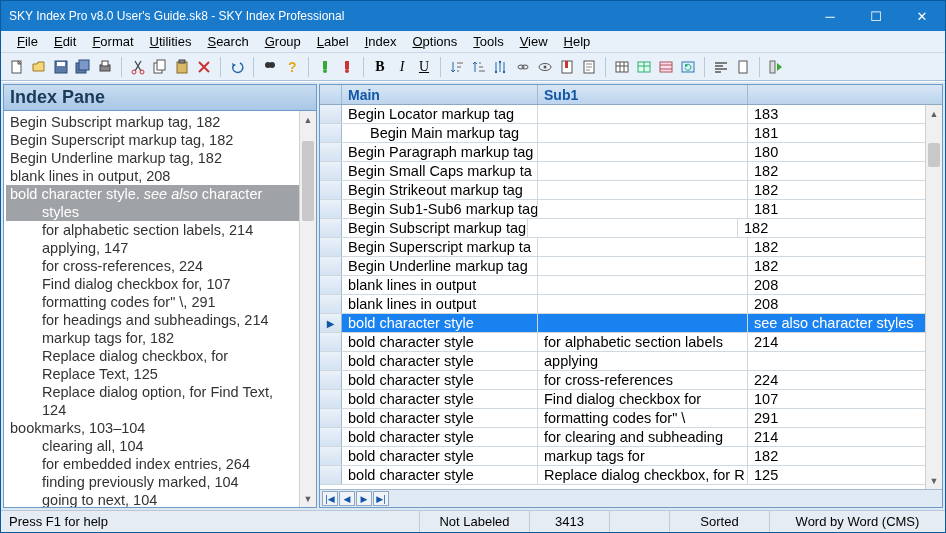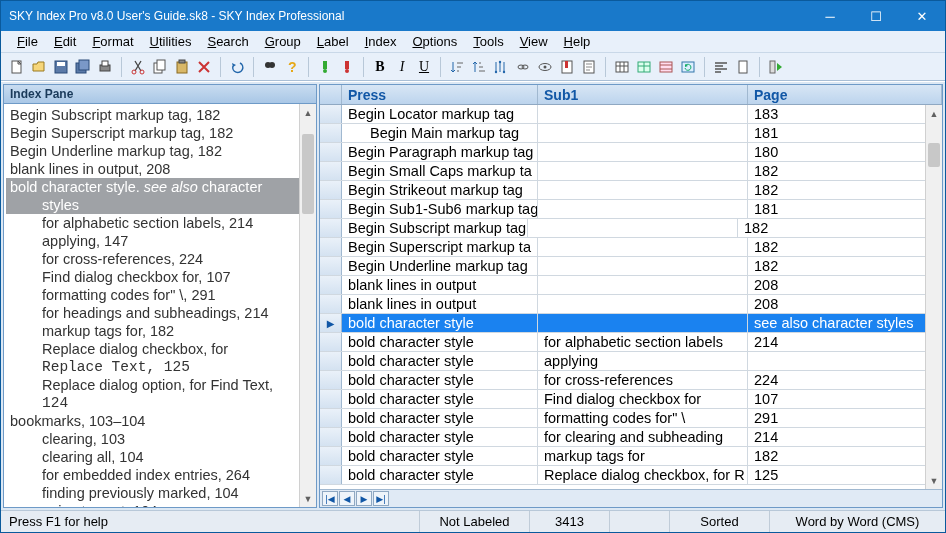--- a/index.html
+++ b/index.html
@@ -10,27 +10,27 @@
 .titlebar .winbtn.close { background: transparent; }
 .menubar { background: #e8f0fa; height: 22px; display: flex; align-items: center; padding: 0 10px; gap: 4px; font-size: 13px; border-bottom: 1px solid #c9d8e8; }
 .menubar .menu { padding: 2px 6px; cursor: default; }
 .menubar .menu .ul { text-decoration: underline; }
 .toolbar { background: #e8f0fa; height: 28px; display: flex; align-items: center; padding: 0 6px; gap: 2px; border-bottom: 1px solid #a9bfd6; font-size: 12px; }
 .toolbar .tb { width: 20px; height: 20px; display: flex; align-items: center; justify-content: center; border: 1px solid transparent; border-radius: 2px; }
 .toolbar .sep { width: 1px; height: 20px; background: #b8c8d8; margin: 0 4px; }
 .toolbar svg { display: block; }
 .workarea { flex: 1; display: flex; background: #dce8f4; overflow: hidden; border-top: 1px solid #fff; }
 .leftpane { width: 314px; display: flex; flex-direction: column; border: 1px solid #6e9ac7; margin: 2px; background: #fff; }
-.paneheader { background: linear-gradient(#c8dcf0, #a9c7e6); font-weight: bold; font-size: 12px; padding: 2px 6px; color: #1a3a5a; border-bottom: 1px solid #6e9ac7; }
+.paneheader { background: linear-gradient(#c8dcf0, #a9c7e6); font-weight: bold; font-size: 18px; padding: 2px 6px; color: #1a3a5a; border-bottom: 1px solid #6e9ac7; }
 .treebody { flex: 1; overflow: hidden; position: relative; font-size: 14.5px; line-height: 18px; padding: 2px 2px; color: #333; }
 .treebody .row { white-space: nowrap; padding: 0 4px; }
 .treebody .row.sel { background: #9fa2a6; color: #fff; }
 .treebody .row.sel .it { font-style: italic; }
 .treebody .ind1 { padding-left: 36px; }
-.treebody .ind2 { padding-left: 36px; font-family: Liberation Mono, monospace; }
+.treebody .ind2 { padding-left: 36px; }
 .treebody .scrollbar { position: absolute; right: 0; top: 0; bottom: 0; width: 17px; background: #f0f0f0; border-left: 1px solid #d0d0d0; }
 .treebody .scrollbar .thumb { position: absolute; left: 2px; right: 2px; top: 30px; height: 80px; background: #c8c8c8; border-radius: 2px; }
 .treebody .scrollbar .arr { position: absolute; left: 0; right: 0; height: 17px; display: flex; align-items: center; justify-content: center; color: #606060; font-size: 9px; }
 .treebody .scrollbar .arr.up { top: 0; } .treebody .scrollbar .arr.down { bottom: 0; }
 .rightpane { flex: 1; display: flex; flex-direction: column; margin: 2px 2px 2px 0; border: 1px solid #6e9ac7; background: #fff; position: relative; }
 .gridheader { display: flex; background: linear-gradient(#d8e6f5, #bcd4ed); border-bottom: 1px solid #8fa8c2; height: 20px; font-size: 14px; font-weight: bold; color: #1157a6; }
 .gridheader .ghcell { border-right: 1px solid #a0b8d0; padding: 1px 6px; display: flex; align-items: center; }
 .gridbody { flex: 1; overflow: hidden; position: relative; font-size: 14.5px; }
 .gridbody .grow { display: flex; height: 19px; border-bottom: 1px solid #d0d8e0; }
 .gridbody .gcell { border-right: 1px solid #d0d8e0; padding: 0 6px; white-space: nowrap; overflow: hidden; display: flex; align-items: center; }
@@ -274,38 +274,36 @@
         <div class="row ind1">for cross-references, 224</div>
         <div class="row ind1">Find dialog checkbox for, 107</div>
         <div class="row ind1">formatting codes for" \, 291</div>
         <div class="row ind1">for headings and subheadings, 214</div>
         <div class="row ind1">markup tags for, 182</div>
         <div class="row ind1">Replace dialog checkbox, for</div>
         <div class="row ind2">Replace Text, 125</div>
         <div class="row ind1">Replace dialog option, for Find Text,</div>
         <div class="row ind2">124</div>
         <div class="row">bookmarks, 103–104</div>
-        <div class="row ind1">clearing, 103</div>
         <div class="row ind1">clearing all, 104</div>
         <div class="row ind1">for embedded index entries, 264</div>
         <div class="row ind1">finding previously marked, 104</div>
         <div class="row ind1">going to next, 104</div>
         <div class="scrollbar">
         <div class="arr up">▲</div>
         <div class="thumb"></div>
         <div class="arr down">▼</div>
       </div>
     </div>
   </div>
   <div class="rightpane">
     <div class="gridheader">
       <div class="ghcell" style="width:22px"></div>
-      <div class="ghcell" style="width:196px">Press</div>
+      <div class="ghcell" style="width:196px">Main</div>
       <div class="ghcell" style="width:210px">Sub1</div>
-      <div class="ghcell" style="flex:1">Page</div>
     </div>
     <div class="gridbody" id="gridbody">
         <div class="grow">
           <div class="rowhdr"></div>
           <div class="gcell" style="width: 196px;">Begin Locator markup tag</div>
           <div class="gcell" style="width: 210px;"></div>
           <div class="gcell" style="flex: 1 1 0%;">183</div>
         </div>
         <div class="grow">
           <div class="rowhdr"></div>

